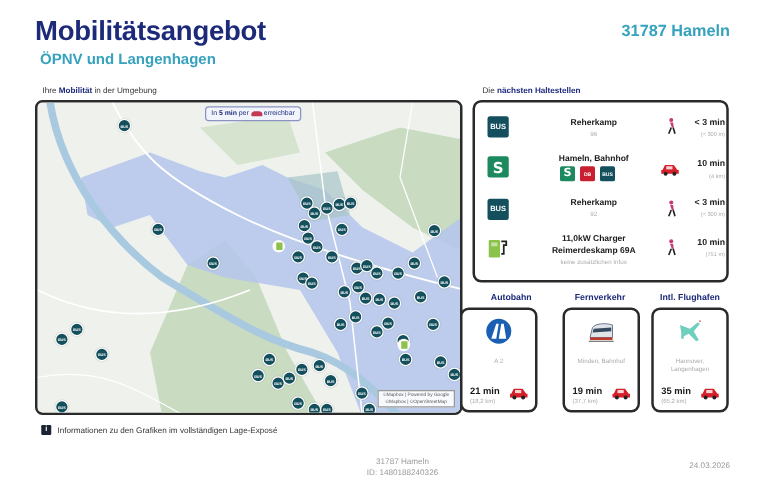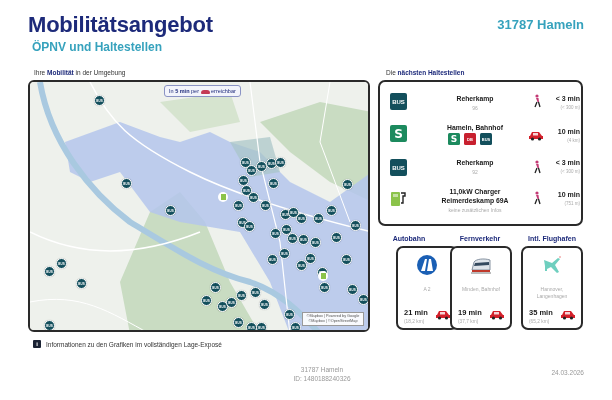--- a/index.html
+++ b/index.html
@@ -53,21 +53,21 @@
   .card-dist { position: absolute; left: 6px; top: 71px; font-size: 4.8px; color: #aaa; }
   .card-car { position: absolute; right: 5px; top: 61px; width: 16px; height: 11px; }
 
   .footer-id { position: absolute; left: 282px; top: 365px; width: 80px; text-align: center; font-size: 6.5px; color: #999; line-height: 9px; }
   .footer-date { position: absolute; right: 28px; top: 369px; font-size: 6.5px; color: #999; }
 </style>
 </head>
 <body>
 
 <div class="title">Mobilitätsangebot</div>
-<div class="subtitle">ÖPNV und Haltestellen</div>
+<div class="subtitle">ÖPNV und Langenhagen</div>
 <div class="location">31787 Hameln</div>
 
 <div class="section-label" style="left:34px; top:69px;"><span>Ihre </span><b>Mobilität</b><span> in der Umgebung</span></div>
 
 <div class="map">
   <svg width="342" height="252" viewBox="0 0 342 252">
     <rect width="342" height="252" fill="#eef1ec"></rect>
 
     <path d="M120 130 L150 110 L175 140 L200 200 L230 252 L100 252 L90 200 Z" fill="#c9dcc2"></path>
     <path d="M230 40 L290 20 L342 30 L342 120 L300 100 L260 70 Z" fill="#c9dcc2"></path>
@@ -223,21 +223,21 @@
         <circle cx="7" cy="2" r="1.6" fill="#c43a75"></circle>
         <path d="M6 4 L8.5 4 L9 8 L7.5 8 Z" fill="#c43a75"></path>
         <path d="M7 8 L5 13 M8.5 8 L10 13" stroke="#222" stroke-width="1.3"></path>
       </svg>
     <div class="time" style="top:5px">10 min</div>
     <div class="dist" style="top:15px">(751 m)</div>
   </div>
 </div>
 
 <div class="card-title" style="left:379px">Autobahn</div>
-<div class="card" style="left:396px">
+<div class="card" style="left:368px">
   <svg class="card-icon" viewBox="0 0 22 22">
       <circle cx="11" cy="11" r="10" fill="#1a5fb4"></circle>
       <path d="M5 17 L9 5 L11 5 L9 17 Z M11 17 L13 5 L15 5 L17 17 Z" fill="#fff"></path>
     </svg>
   <div class="card-sub">A 2</div>
   <div class="card-time">21 min</div>
   <div class="card-dist">(18,2 km)</div>
   <svg class="card-car" viewBox="0 0 16 11">
       <path d="M2 6 L4 2 L11 2 L14 6 L15 6 L15 9 L1 9 L1 6 Z" fill="#d3202a"></path>
       <circle cx="4.5" cy="9" r="1.6" fill="#222"></circle>

